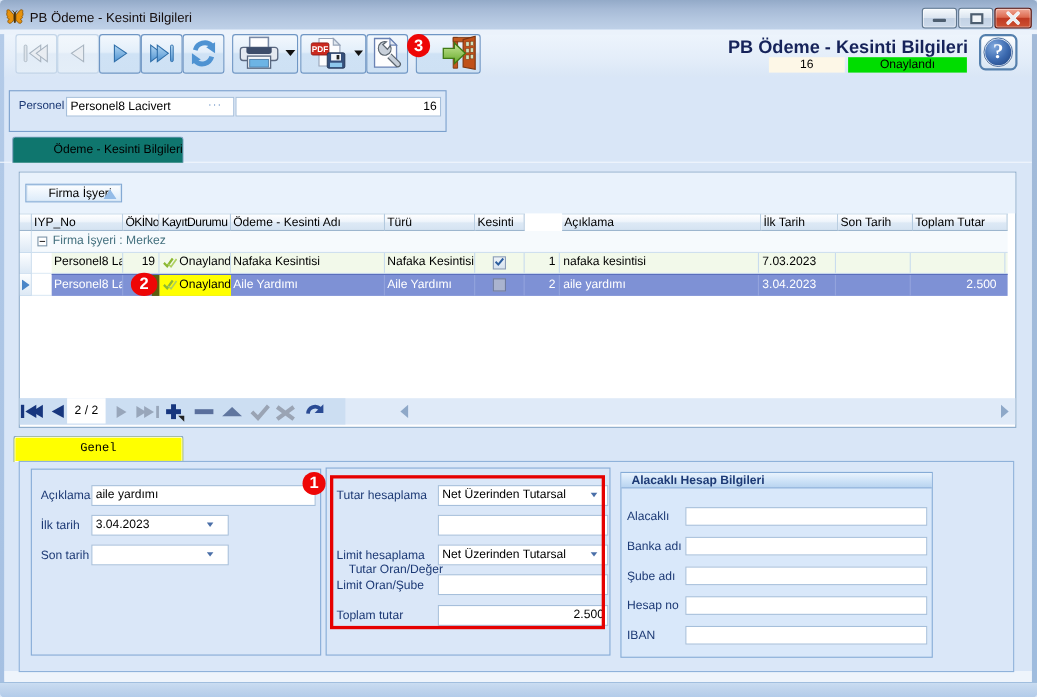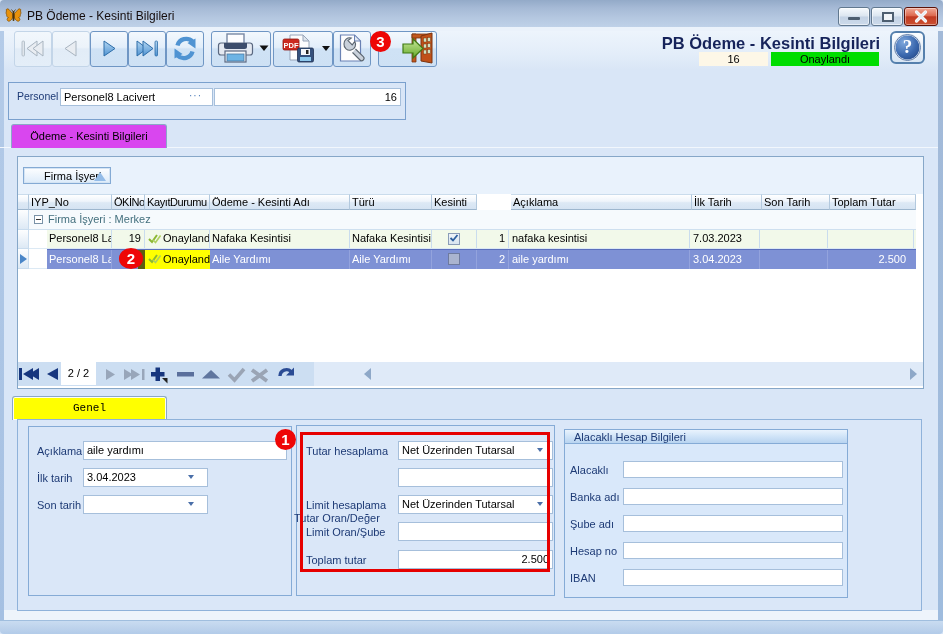--- a/index.html
+++ b/index.html
@@ -177,21 +177,21 @@
     </svg>
   </div>
 
   <div class="abs" style="left:8px;top:82px;width:396px;height:36px;border:1px solid #7aa0cd;"></div>
   <div class="lbl" style="left:17px;top:90px;font-size:10.5px;">Personel</div>
   <div class="inp" style="left:60px;top:88px;width:145px;height:15px;">Personel8 Lacivert</div>
   <div class="abs" style="left:189px;top:90px;color:#4a7ab8;font-size:10px;letter-spacing:1px;">···</div>
   <div class="inp" style="left:214px;top:88px;width:179px;height:15px;text-align:right;">16</div>
 
   <div class="abs" style="left:0px;top:147px;width:938px;height:1px;background:#f2f7fd;"></div>
-  <div class="abs" style="left:11px;top:124px;width:154px;height:23px;border:1px solid #8aa8c8;border-bottom:none;border-radius:3px 3px 0 0;background:#d946ef;text-align:center;line-height:22px;color:#000;">Ödeme - Kesinti Bilgileri</div>
+  <div class="abs" style="left:11px;top:124px;width:154px;height:23px;border:1px solid #8aa8c8;border-bottom:none;border-radius:3px 3px 0 0;background:#0f766e;text-align:right;line-height:22px;color:#000;">Ödeme - Kesinti Bilgileri</div>
 
   <div class="abs" style="left:17px;top:156px;width:907px;height:233px;border:1px solid #86a7c8;background:#fff;box-sizing:border-box;"></div>
   <div class="abs" style="left:18px;top:157px;width:905px;height:37px;background:#e9f2fc;"></div>
   <div class="abs" style="left:23px;top:167px;width:88px;height:17px;border:1px solid #84aad4;box-shadow:0 0 0 1px #d4e4f4 inset;background:linear-gradient(180deg,#fdfeff,#dcebfa);line-height:17px;padding-left:20px;box-sizing:border-box;">Firma İşyeri
     <svg width="12" height="9" viewBox="0 0 12 9" style="position:absolute;left:70px;top:4px;">
         <path d="M6 0 L12 9 L0 9 Z" fill="#94bce8"></path>
       </svg>
   </div>
 
   <div class="hcell" style="left:18px;width:11px;"></div>
@@ -323,34 +323,34 @@
   <div class="inp" style="left:83px;top:441px;width:196px;height:16px;">aile yardımı</div>
   <div class="lbl" style="left:37px;top:472px;">İlk tarih</div>
   <div class="inp" style="left:83px;top:468px;width:117px;height:16px;">3.04.2023</div>
   <div class="combo-arrow" style="left:188px;top:475px;"></div>
   <div class="lbl" style="left:37px;top:499px;">Son tarih</div>
   <div class="inp" style="left:83px;top:495px;width:117px;height:16px;"></div>
   <div class="combo-arrow" style="left:188px;top:502px;"></div>
   <div class="lbl" style="left:306px;top:445px;">Tutar hesaplama</div>
   <div class="inp" style="left:398px;top:441px;width:147px;height:16px;">Net Üzerinden Tutarsal</div>
   <div class="combo-arrow" style="left:537px;top:448px;"></div>
-  <div class="lbl" style="left:294px;top:472px;margin-top:40px;">Tutar Oran/Değer</div>
+  <div class="lbl" style="left:317px;top:472px;margin-top:40px;">Tutar Oran/Değer</div>
   <div class="inp" style="left:398px;top:468px;width:147px;height:16px;"></div>
   <div class="lbl" style="left:306px;top:499px;">Limit hesaplama</div>
   <div class="inp" style="left:398px;top:495px;width:147px;height:16px;">Net Üzerinden Tutarsal</div>
   <div class="combo-arrow" style="left:537px;top:502px;"></div>
   <div class="lbl" style="left:306px;top:526px;">Limit Oran/Şube</div>
   <div class="inp" style="left:398px;top:522px;width:147px;height:16px;"></div>
   <div class="lbl" style="left:306px;top:554px;">Toplam tutar</div>
   <div class="inp" style="left:398px;top:550px;width:147px;height:16px;text-align:right;">2.500</div>
   <div class="abs" style="left:300px;top:432px;width:250px;height:140px;border:3px solid #e60000;box-sizing:border-box;"></div>
   <div class="redc" style="left:275px;top:429px;width:21px;height:21px;line-height:21px;">1</div>
 
   <div class="abs" style="left:564px;top:429px;width:284px;height:169px;border:1px solid #85abd6;background:#d9e8fa;box-sizing:border-box;">
-    <div class="abs" style="left:0px;top:0px;width:282px;height:14px;background:linear-gradient(180deg,#e9f3fd 0%,#cde2f7 55%,#b9d4f0 100%);border-bottom:1px solid #85abd6;color:#1d3a75;padding-left:9px;line-height:14px;box-sizing:border-box;">Alacaklı Hesap Bilgileri</div>
+    <div class="abs" style="left:0px;top:0px;width:282px;height:14px;background:linear-gradient(180deg,#e9f3fd 0%,#cde2f7 55%,#b9d4f0 100%);border-bottom:1px solid #85abd6;color:#1d3a75;padding-left:9px;line-height:14px;box-sizing:border-box;font-weight:bold;">Alacaklı Hesap Bilgileri</div>
   </div>
   <div class="lbl" style="left:570px;top:464px;">Alacaklı</div>
   <div class="inp" style="left:623px;top:461px;width:212px;height:14px;"></div>
   <div class="lbl" style="left:570px;top:491px;">Banka adı</div>
   <div class="inp" style="left:623px;top:488px;width:212px;height:14px;"></div>
   <div class="lbl" style="left:570px;top:518px;">Şube adı</div>
   <div class="inp" style="left:623px;top:515px;width:212px;height:14px;"></div>
   <div class="lbl" style="left:570px;top:545px;">Hesap no</div>
   <div class="inp" style="left:623px;top:542px;width:212px;height:14px;"></div>
   <div class="lbl" style="left:570px;top:572px;">IBAN</div>

